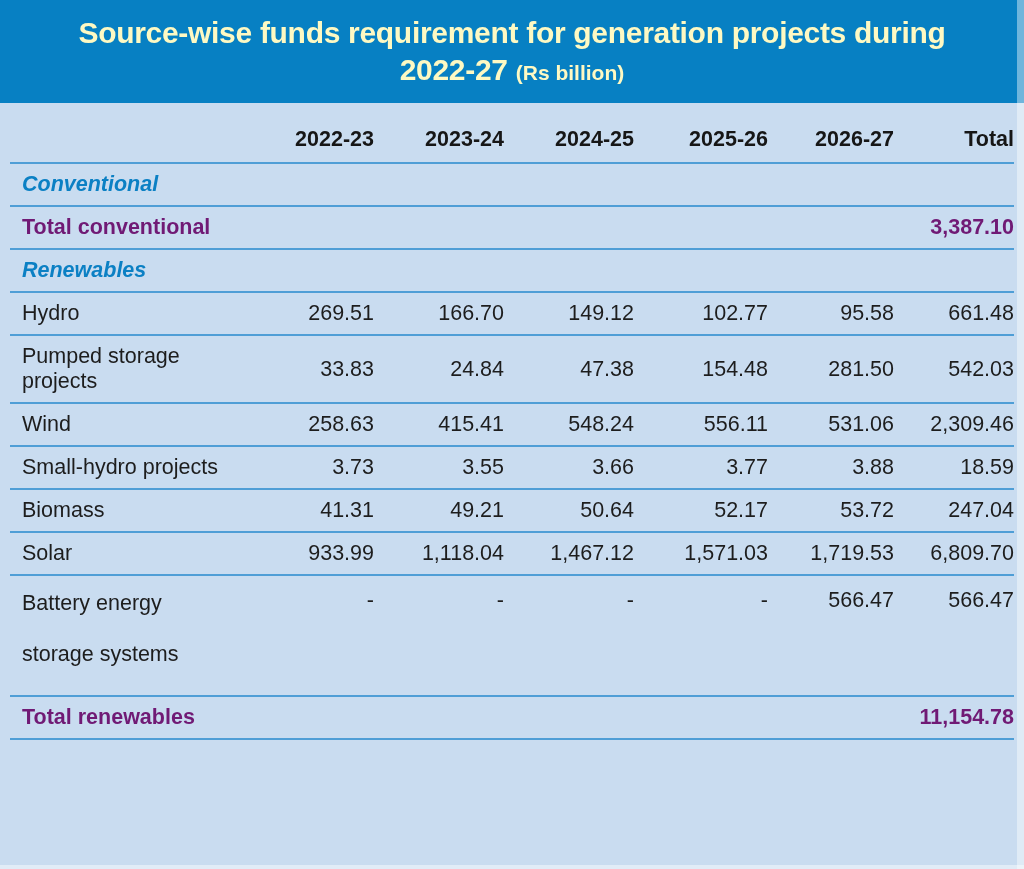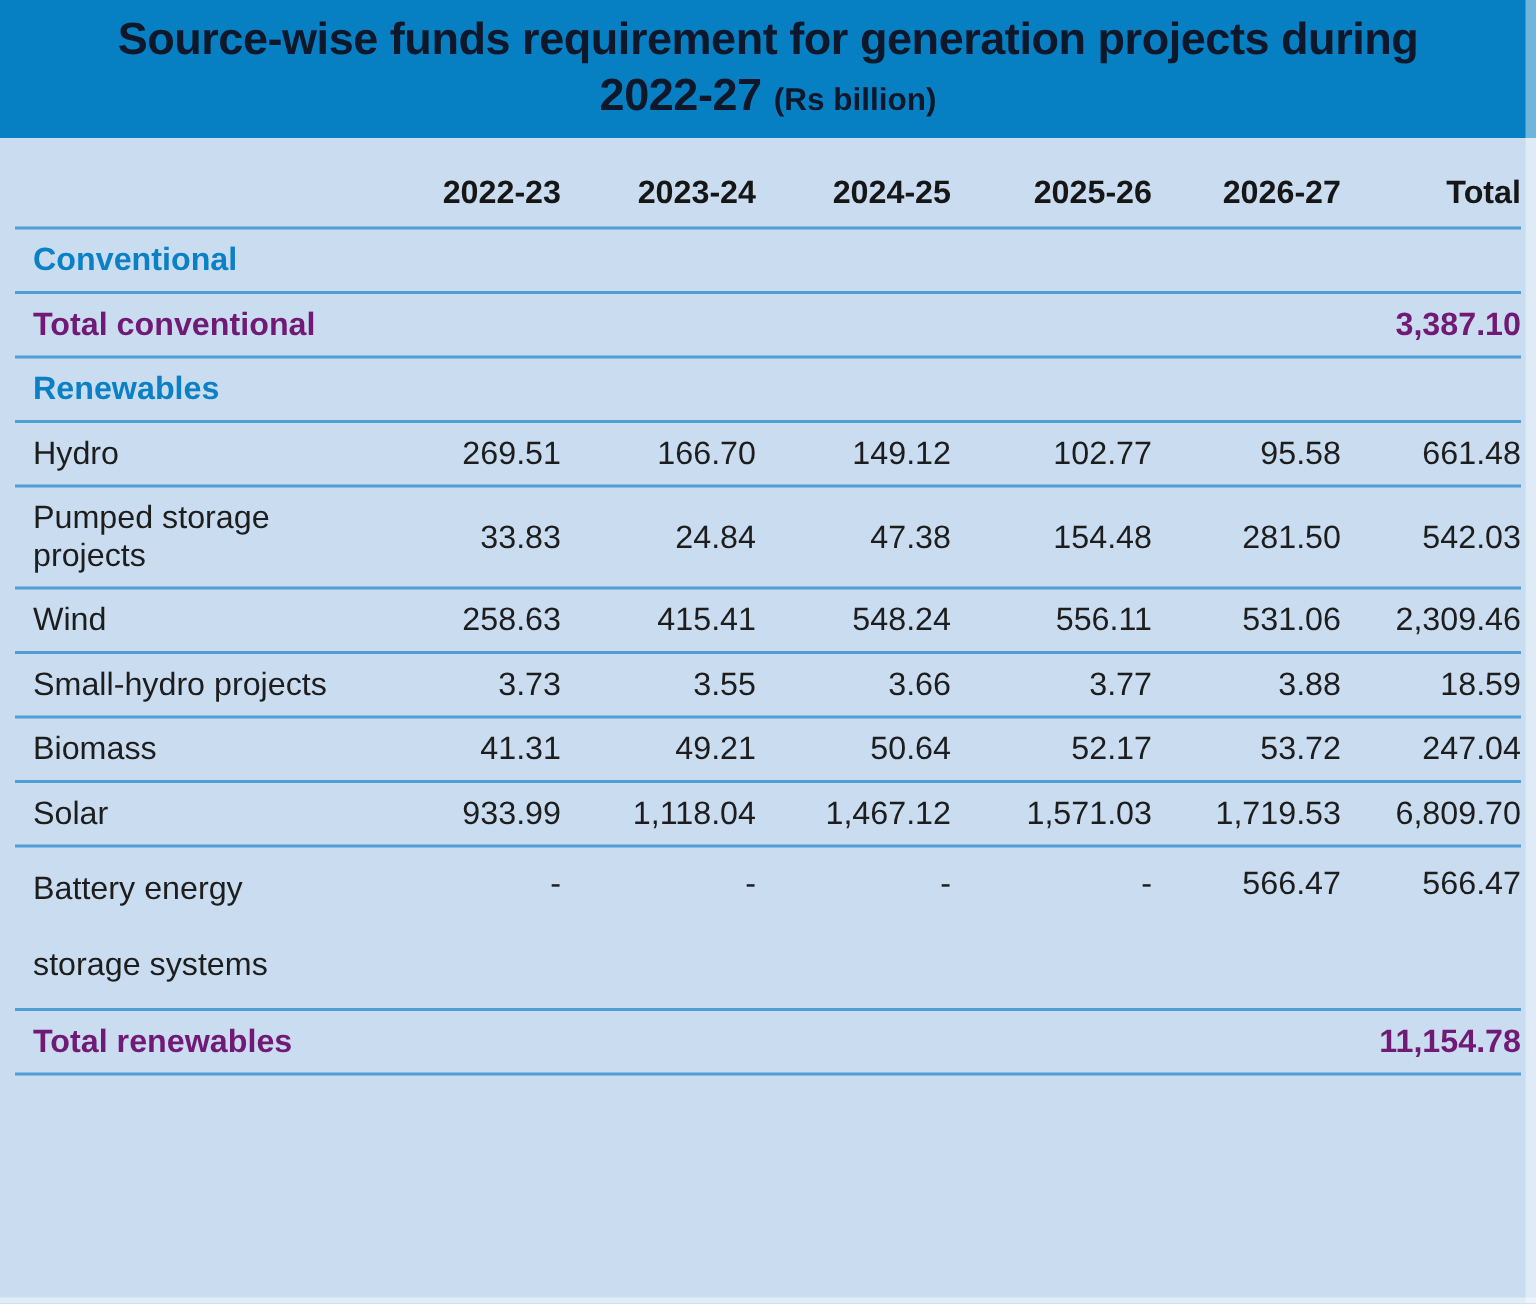--- a/index.html
+++ b/index.html
@@ -10,23 +10,23 @@
     width: 1024px;
     height: 869px;
     overflow: hidden;
     position: relative;
     background: #c9dcf0;
     font-family: "Liberation Sans", sans-serif;
     color: #1d1d1d;
   }
   
   .banner {
-    height: 92px;
+    height: 103px;
     background: #0780c3;
-    color: #0f172a;
+    color: #fef9c3;
     display: flex;
     align-items: center;
     justify-content: center;
     text-align: center;
   }
   .banner h1 {
     margin: 0;
     font-size: 30px;
     line-height: 1.22;
     font-weight: bold;
@@ -67,41 +67,42 @@
     text-align: left;
     padding-left: 12px;
   }
   td.num {
     text-align: right;
     font-variant-numeric: tabular-nums;
   }
   tr.section td {
     color: #0b80c4;
     font-weight: bold;
+    font-style: italic;
   }
   tr.total td.row-label,
   tr.total td.num {
     font-weight: bold;
     color: #701a75;
   }
   tr.grand td {
     color: #0b80c4;
     font-weight: bold;
   }
   tr.grand {
     border-bottom: 3px solid #1e80c3;
   }
   tr.multiline td {
     vertical-align: top;
   }
   tr.multiline td.row-label {
     white-space: pre-line;
     line-height: 2.35;
     padding-top: 2px;
-    padding-bottom: 4px;
+    padding-bottom: 16px;
   }
   tr.multiline td.num {
     padding-top: 12px;
   }
   
   .edge-right {
     position: absolute;
     top: 0; right: 0;
     width: 7px; height: 869px;
     background: rgba(255,255,255,0.42);

